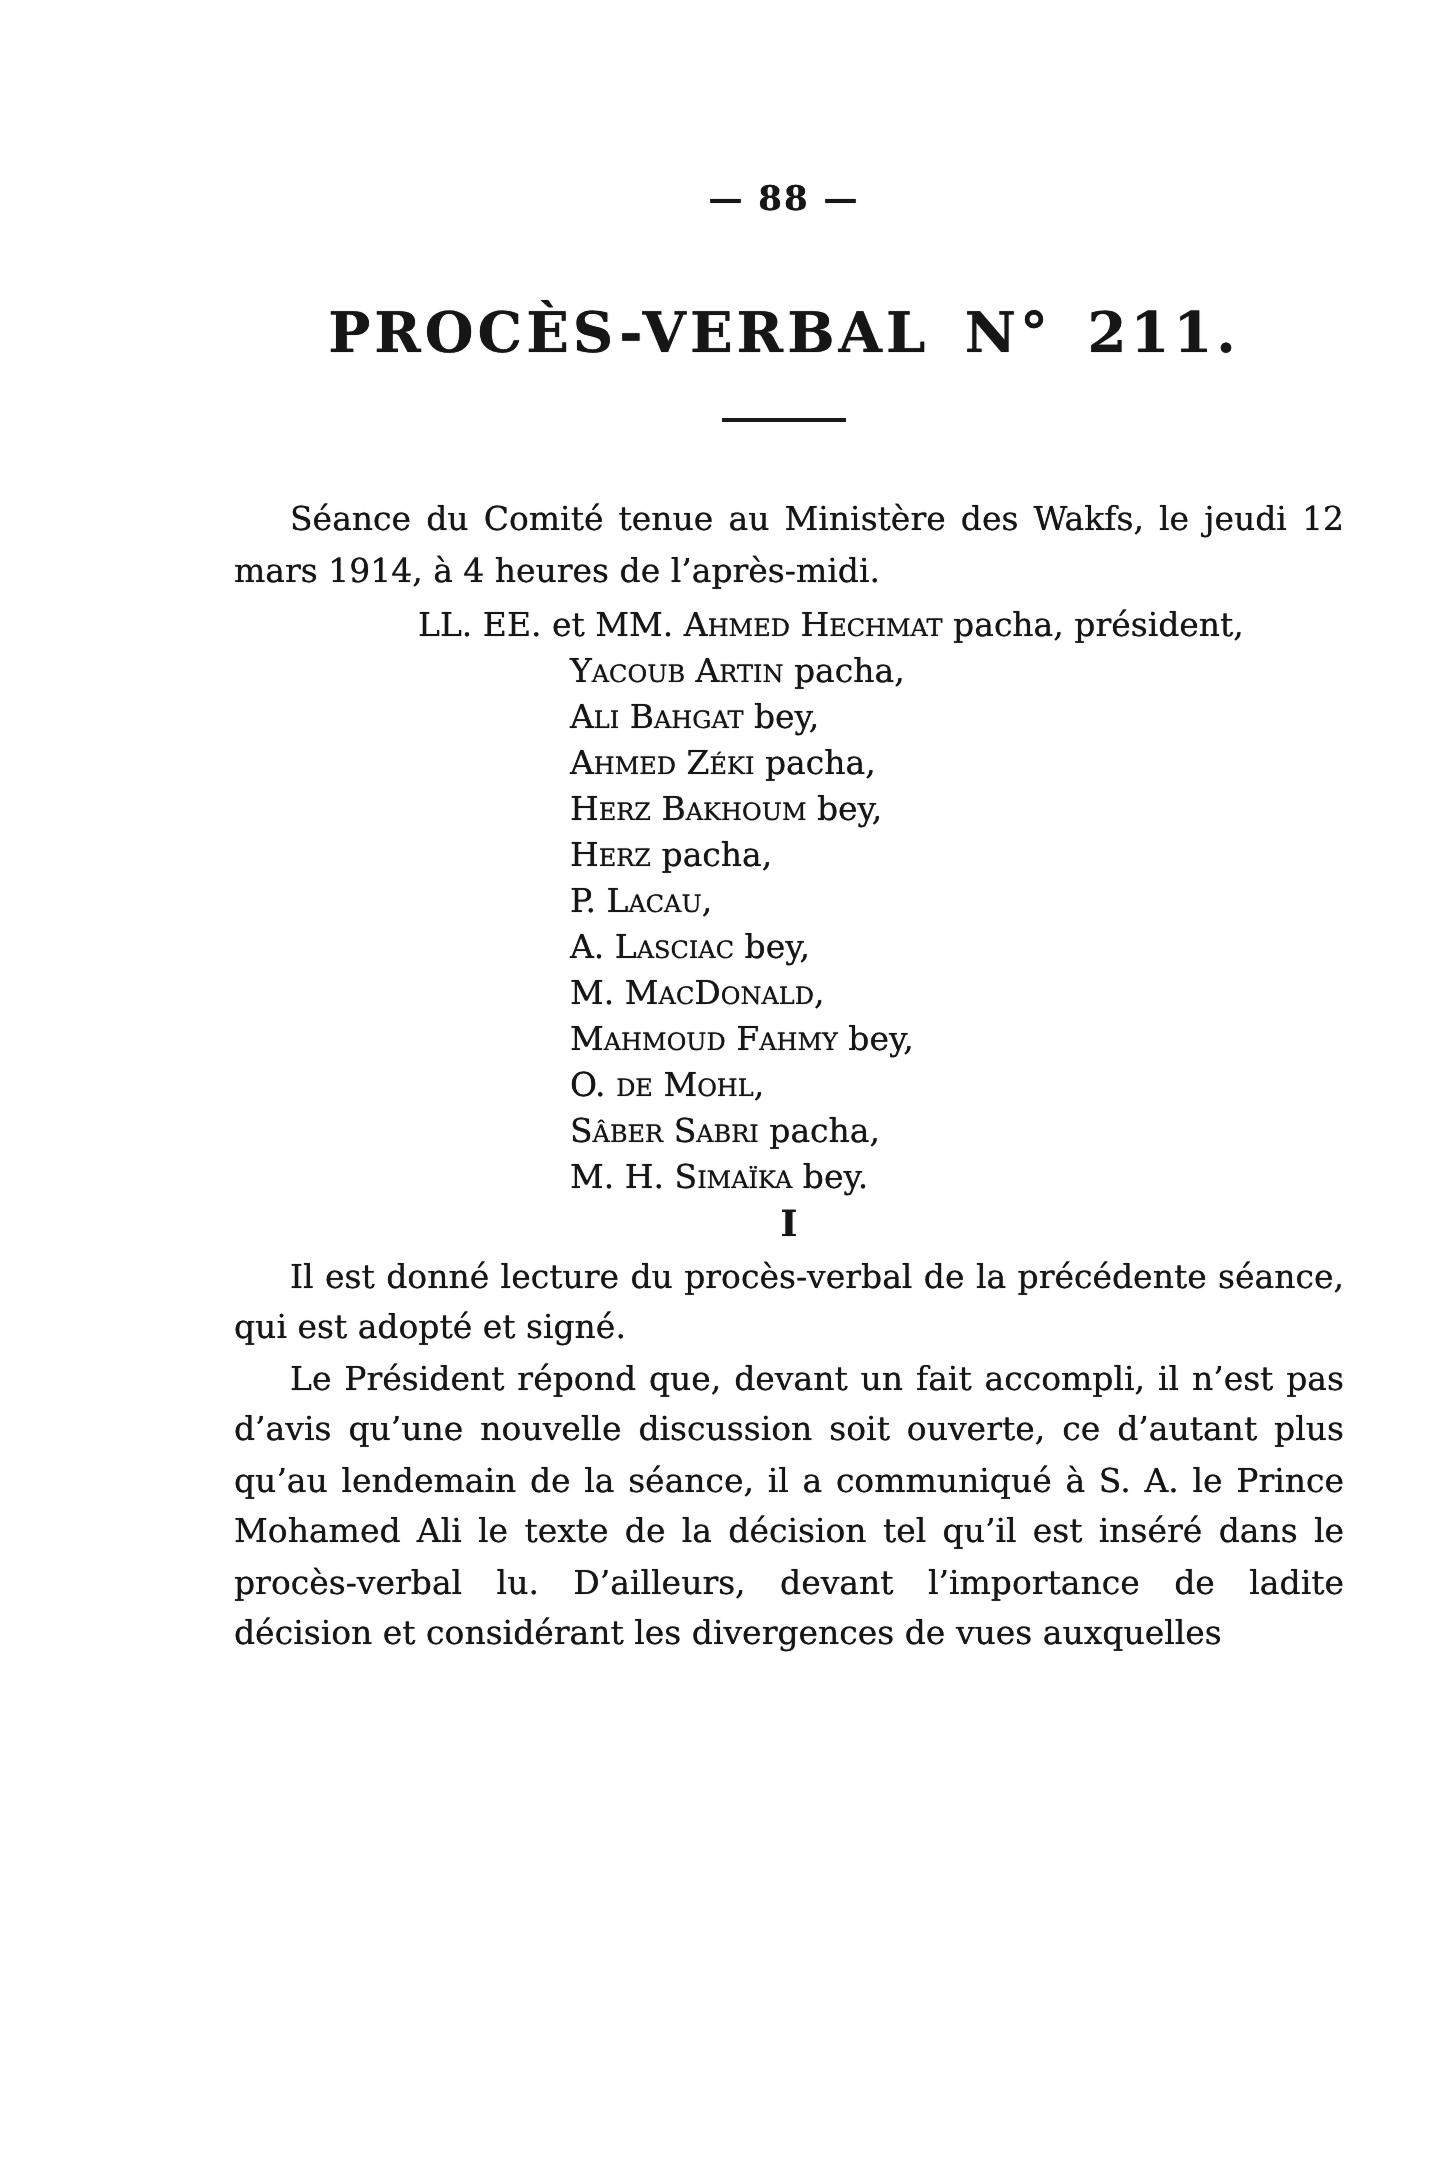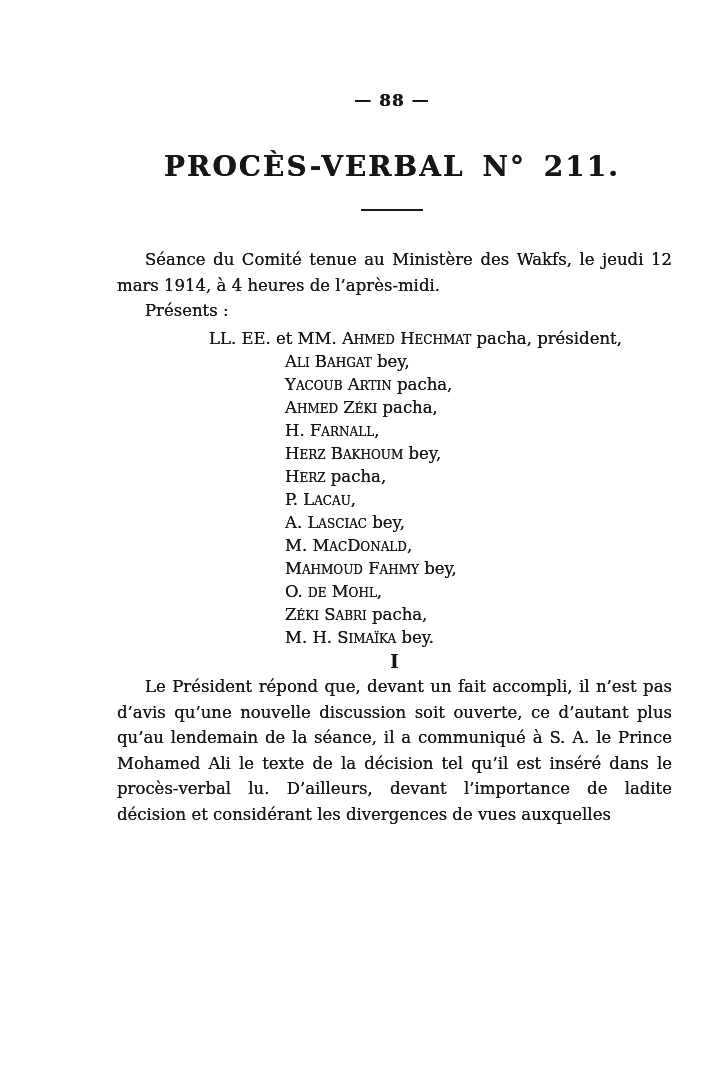--- a/index.html
+++ b/index.html
@@ -67,40 +67,39 @@
   <div class="pageno">— 88 —</div>
 
   <div class="doc-title">PROCÈS-VERBAL N° 211.</div>
 
   <div class="title-rule"></div>
 
   <div class="content">
 
     <p>Séance du Comité tenue au Ministère des Wakfs, le jeudi 12 mars 1914, à 4 heures de l’après-midi.</p>
 
-    <p class="presents">Présents :</p>
 
     <div class="attendees">
       <div class="attendee lead"><span>LL. EE. et MM. </span><span class="sc">Ahmed Hechmat</span><span> pacha, président,</span></div>
+      <div class="attendee"><span></span><span class="sc">Yacoub Artin</span><span> pacha,</span></div>
       <div class="attendee"><span></span><span class="sc">Ali Bahgat</span><span> bey,</span></div>
-      <div class="attendee"><span></span><span class="sc">Yacoub Artin</span><span> pacha,</span></div>
       <div class="attendee"><span></span><span class="sc">Ahmed Zéki</span><span> pacha,</span></div>
-      <div class="attendee"><span>H. </span><span class="sc">Farnall</span><span>,</span></div>
       <div class="attendee"><span></span><span class="sc">Herz Bakhoum</span><span> bey,</span></div>
       <div class="attendee"><span></span><span class="sc">Herz</span><span> pacha,</span></div>
       <div class="attendee"><span>P. </span><span class="sc">Lacau</span><span>,</span></div>
       <div class="attendee"><span>A. </span><span class="sc">Lasciac</span><span> bey,</span></div>
       <div class="attendee"><span>M. </span><span class="sc">MacDonald</span><span>,</span></div>
       <div class="attendee"><span></span><span class="sc">Mahmoud Fahmy</span><span> bey,</span></div>
       <div class="attendee"><span>O. </span><span class="sc">de Mohl</span><span>,</span></div>
-      <div class="attendee"><span></span><span class="sc">Zéki Sabri</span><span> pacha,</span></div>
+      <div class="attendee"><span></span><span class="sc">Sâber Sabri</span><span> pacha,</span></div>
       <div class="attendee"><span>M. H. </span><span class="sc">Simaïka</span><span> bey.</span></div>
     </div>
 
 
     <p class="numeral">I</p>
 
+    <p class="p1">Il est donné lecture du procès-verbal de la précédente séance, qui est adopté et signé.</p>
 
 
     <p>Le Président répond que, devant un fait accompli, il n’est pas d’avis qu’une nouvelle discussion soit ouverte, ce d’autant plus qu’au lendemain de la séance, il a communiqué à S. A. le Prince Mohamed Ali le texte de la décision tel qu’il est inséré dans le procès-verbal lu. D’ailleurs, devant l’importance de ladite décision et considérant les divergences de vues auxquelles</p>
 
   </div>
 </div>
 
 </body></html>

